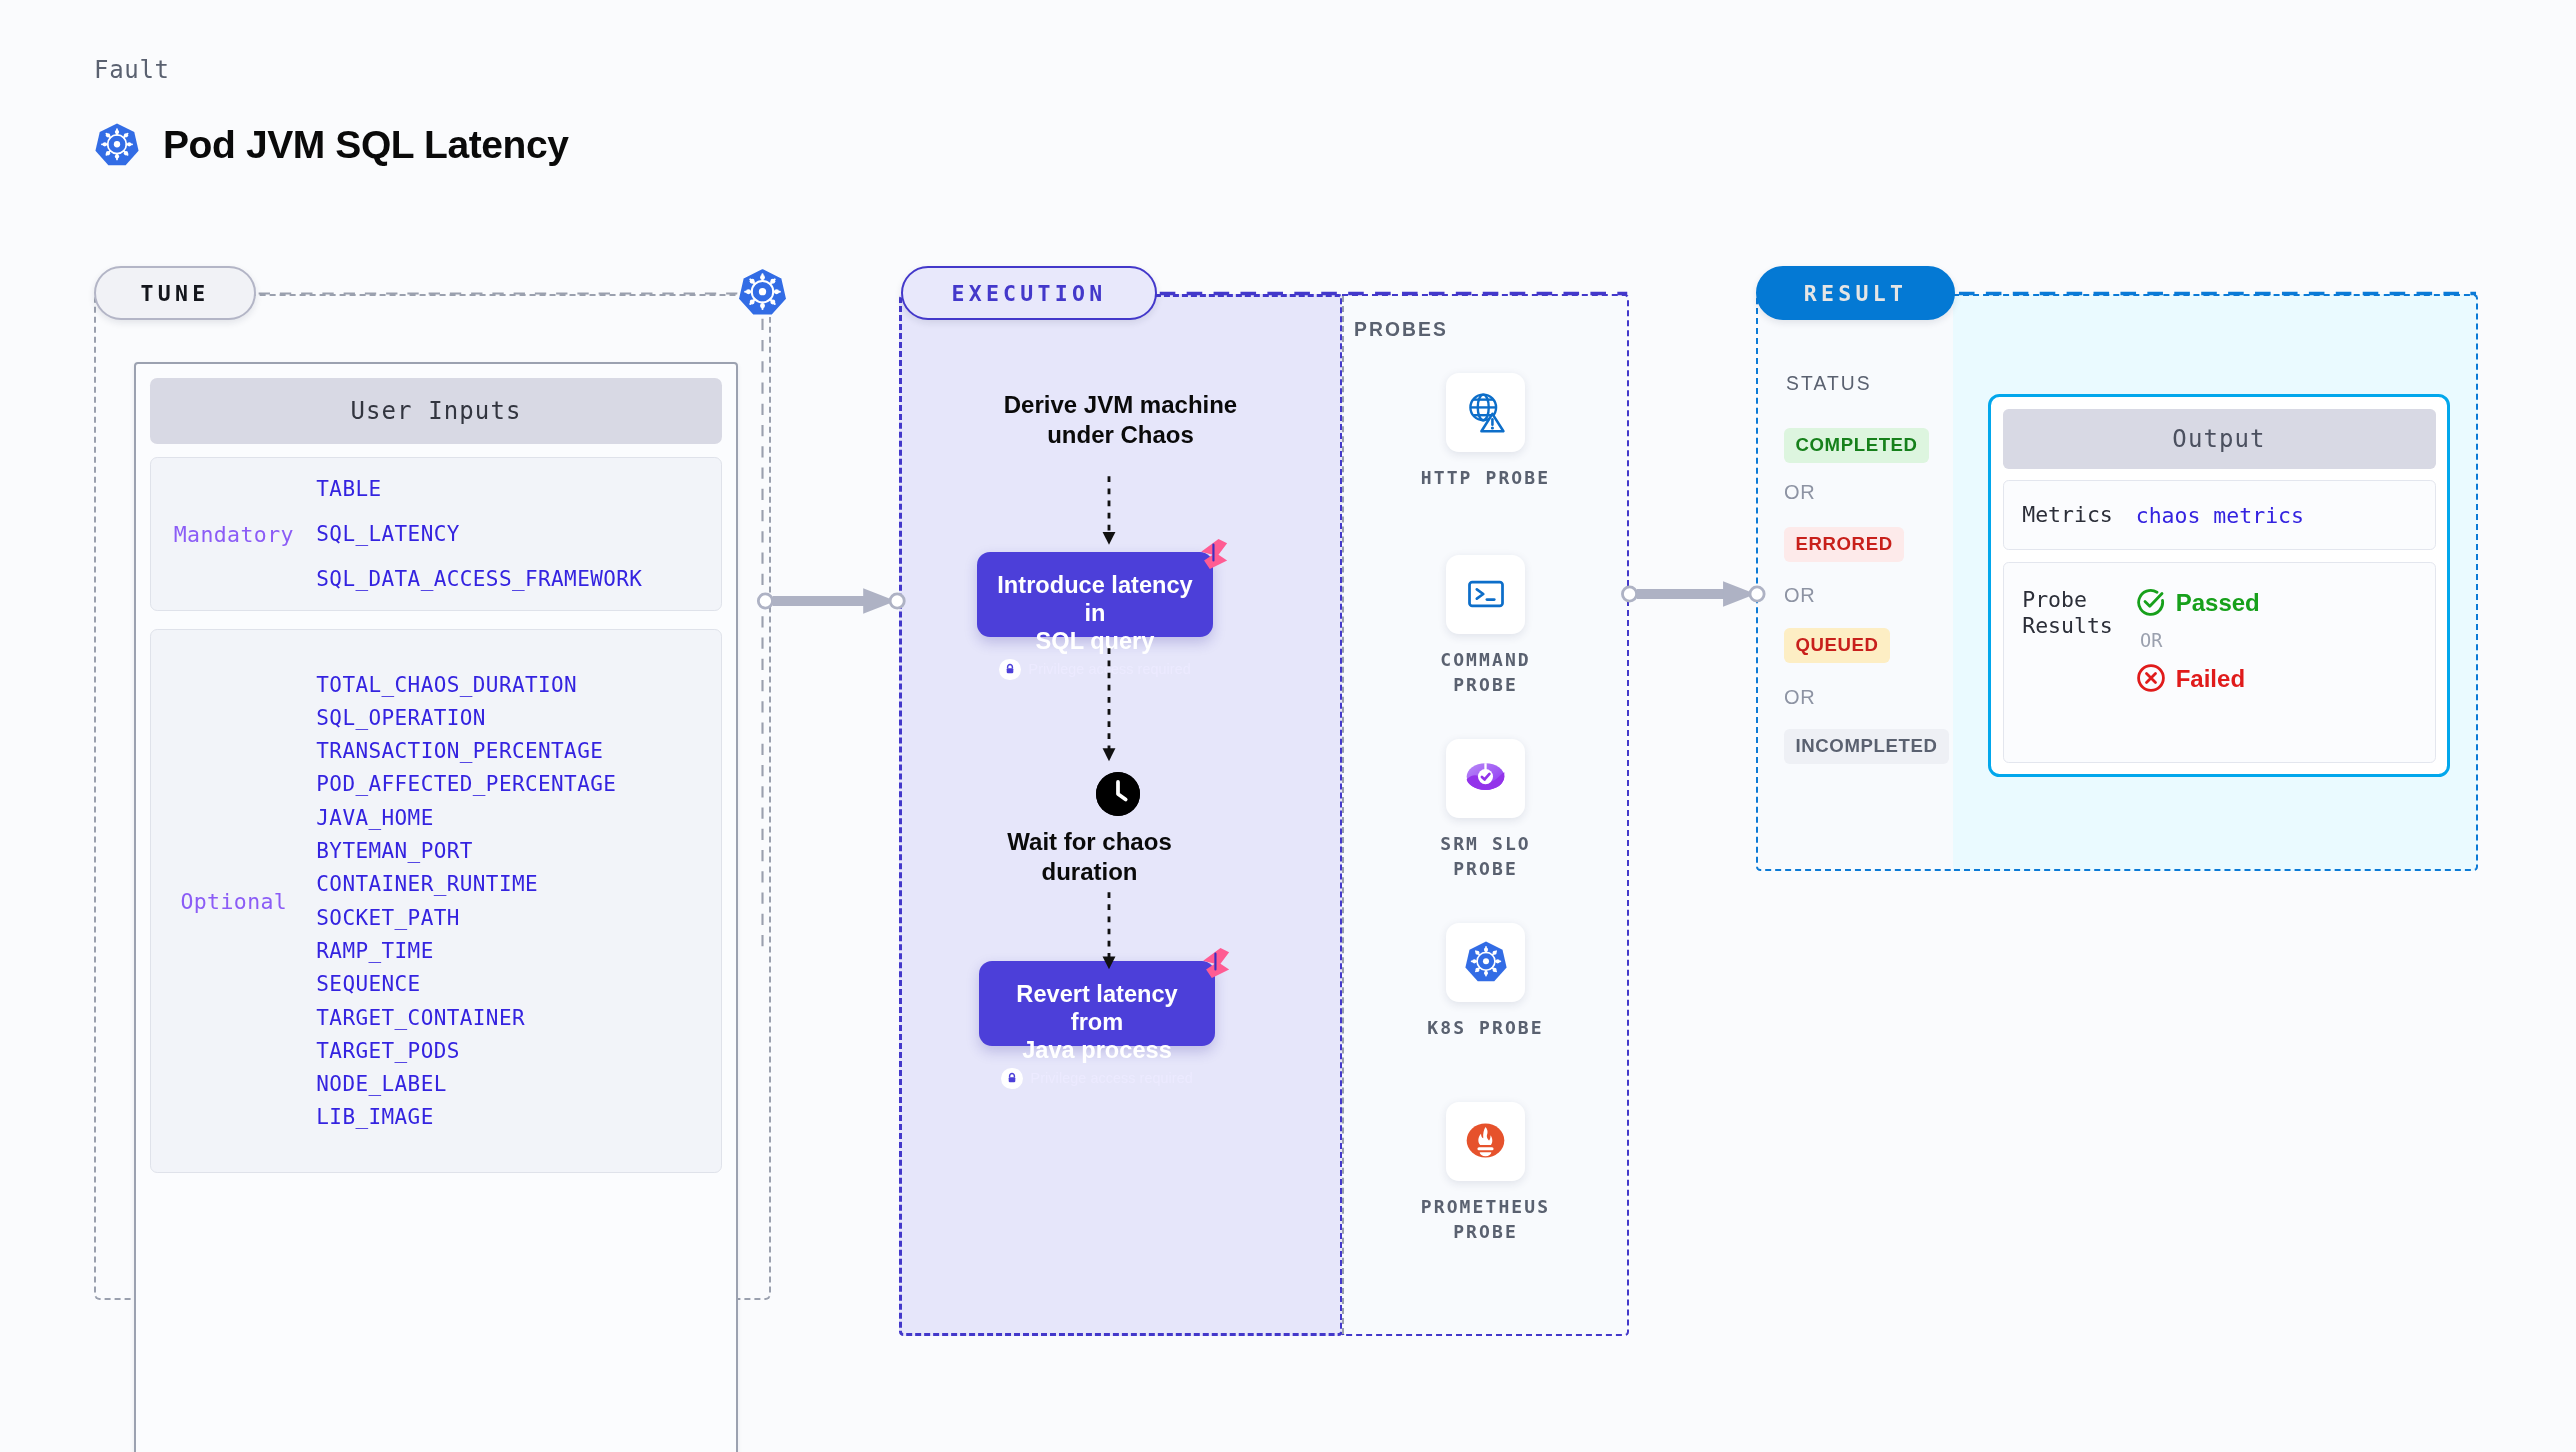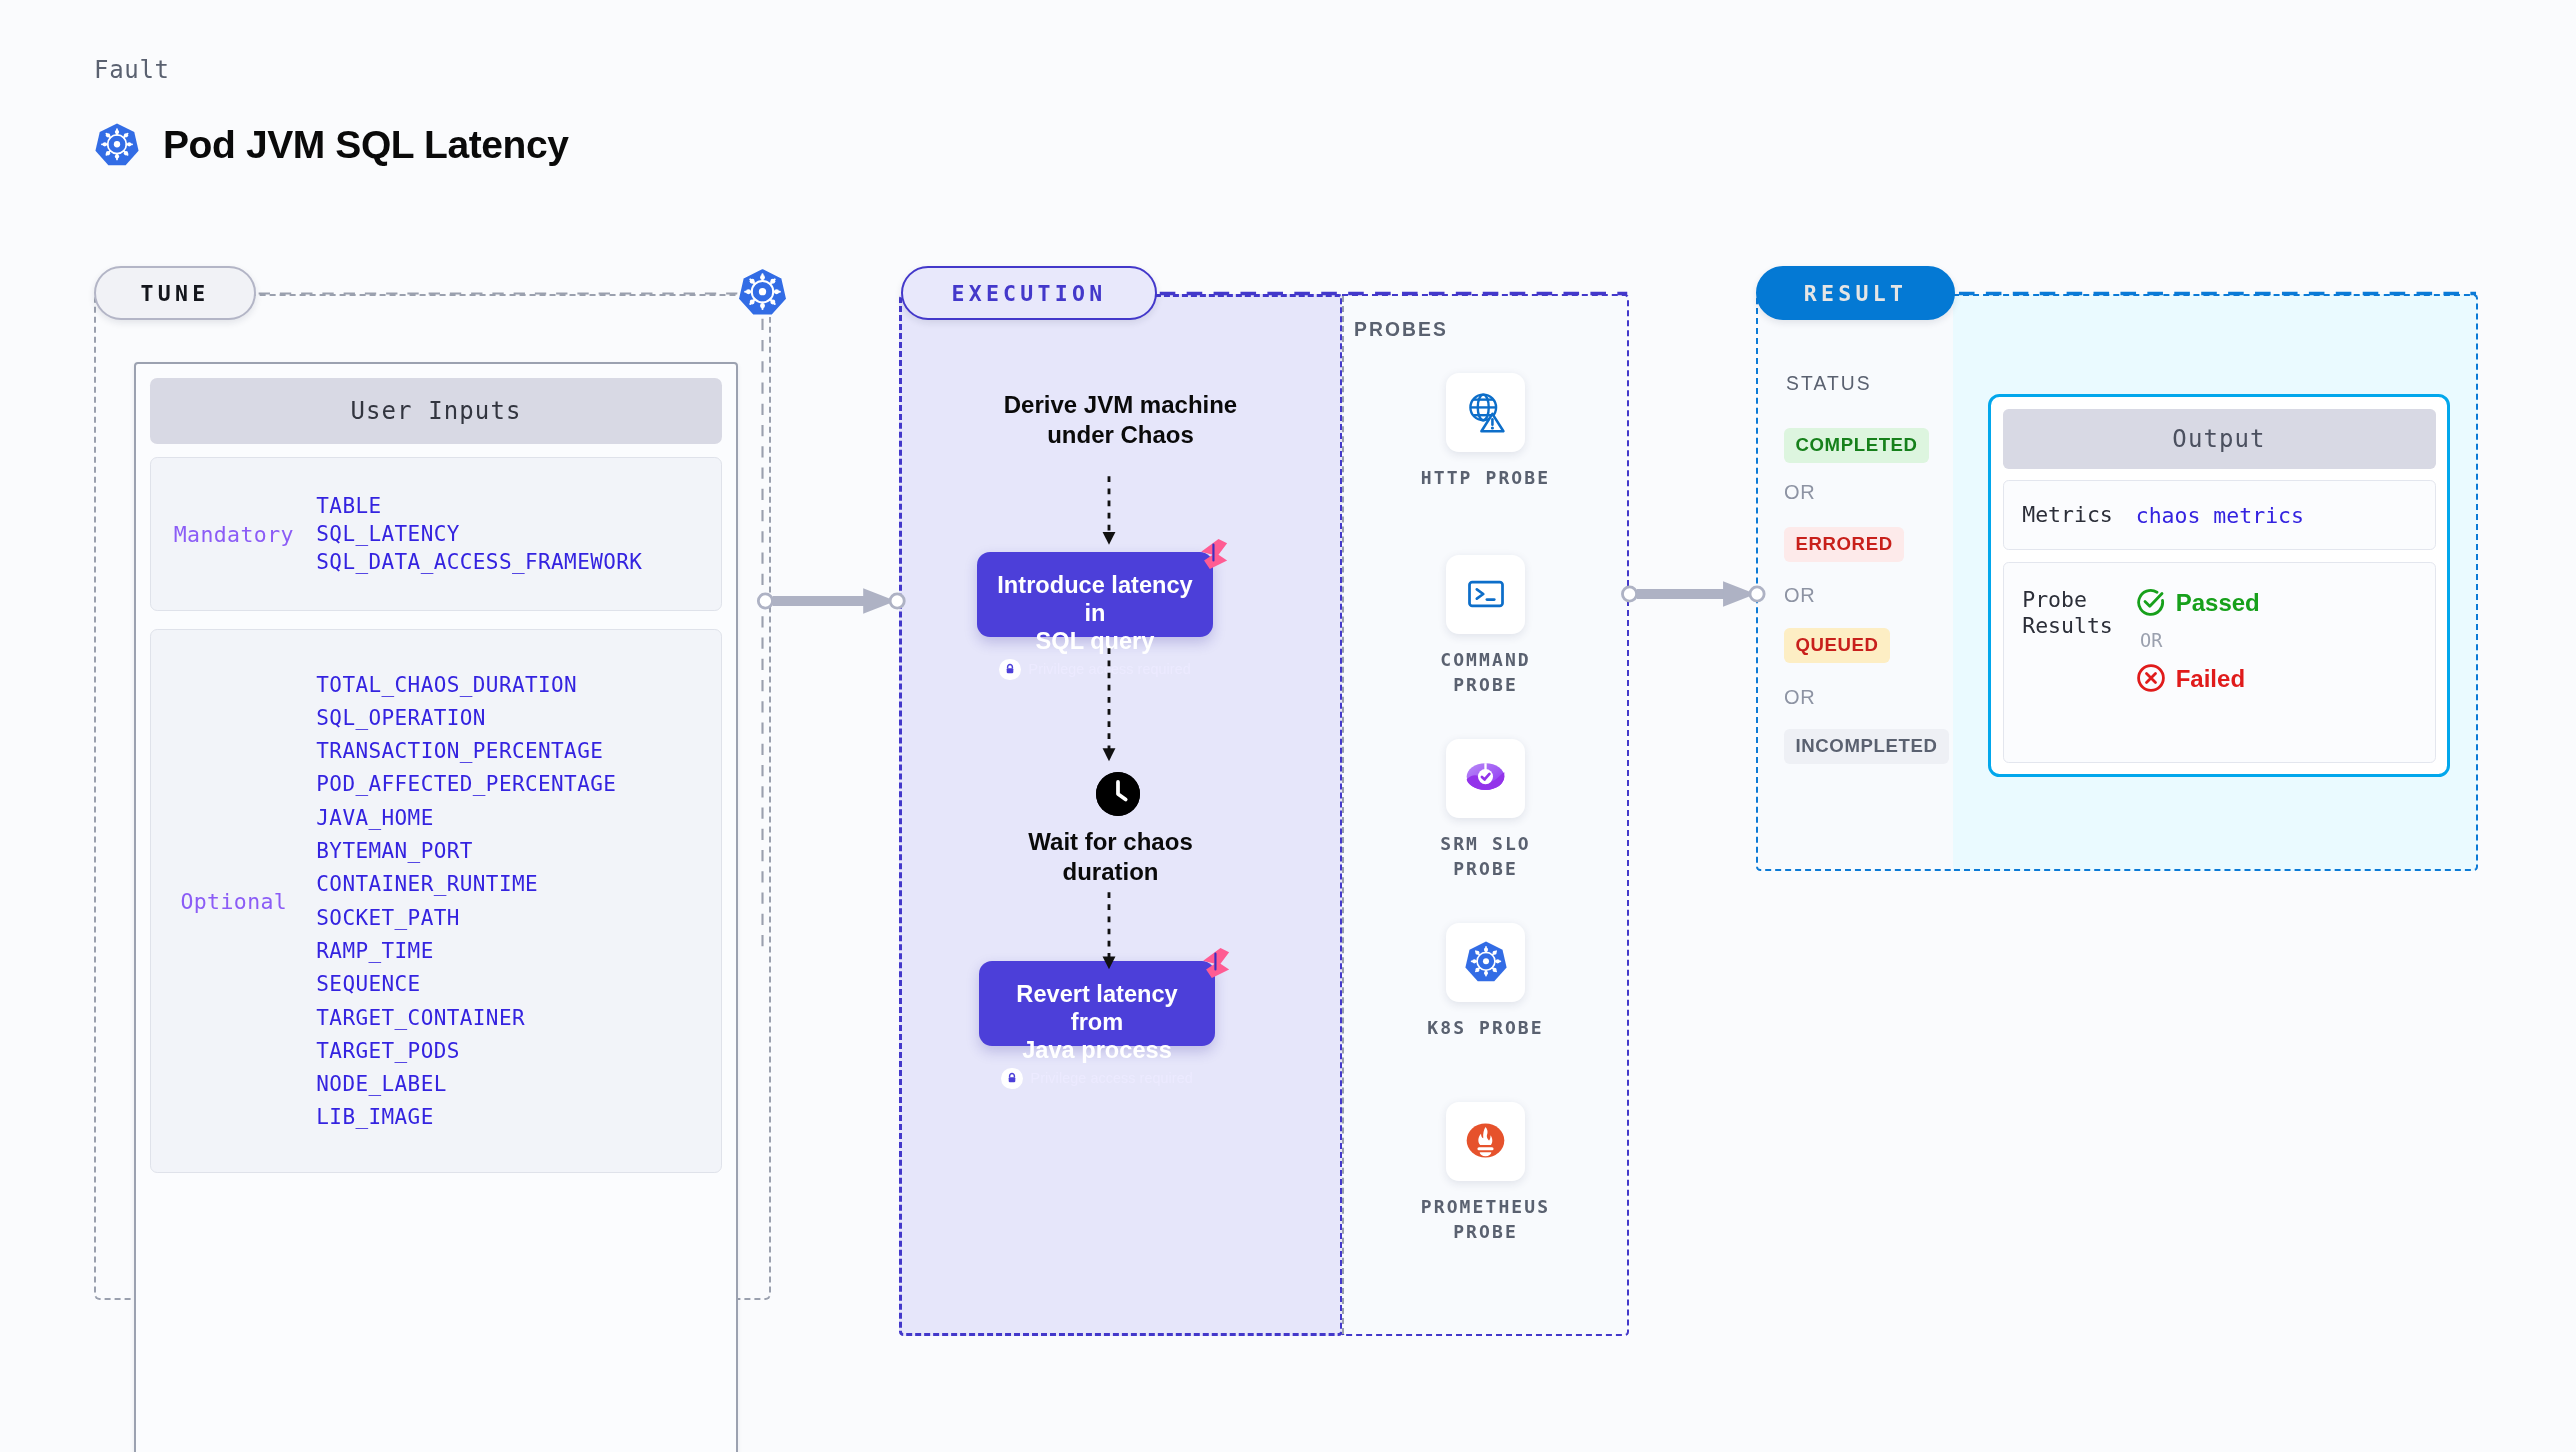--- a/index.html
+++ b/index.html
@@ -86,21 +86,21 @@
   }
   #mandatory-group { top: 93px; height: 154px; }
   #optional-group { top: 265px; height: 544px; }
   .group-label {
     width: 165px; flex: 0 0 165px;
     text-align: center;
     font-family: "DejaVu Sans Mono", monospace;
     font-size: 21.5px; color: #8b5cf6; letter-spacing: 0.4px;
   }
   .param-list { display: flex; flex-direction: column; }
-  #mandatory-group .param-list { gap: 4px; }
+  #mandatory-group .param-list { gap: 21px; }
   #optional-group .param-list { gap: 9.3px; }
   .param {
     font-family: "DejaVu Sans Mono", monospace;
     font-size: 21px; color: #3423e0; letter-spacing: 0.4px;
     white-space: nowrap;
   }
 
   
   #tune-k8s-badge { position: absolute; left: 736px; top: 266px; z-index: 40; }
 
@@ -111,21 +111,21 @@
     background: #e6e6fa;
     border: 3.6px dashed #4338ca;
     border-radius: 4.3px;
   }
   #exec-step1 {
     position: absolute; left: 938px; top: 390px; width: 365px;
     text-align: center;
     font-size: 24px; font-weight: 700; color: #0a0a0a; line-height: 1.25;
   }
   #exec-step3 {
-    position: absolute; left: 928px; top: 827px; width: 365px;
+    position: absolute; left: 907px; top: 827px; width: 365px;
     text-align: center;
     font-size: 24px; font-weight: 700; color: #0a0a0a; line-height: 1.25;
   }
   .exec-card {
     position: absolute; width: 236px;
     background: #4c3fd9; border-radius: 13px;
     box-shadow: 0 5.7px 13px rgba(50,40,160,.22);
     padding: 18.6px 15.8px 14.3px;
     text-align: center;
   }

